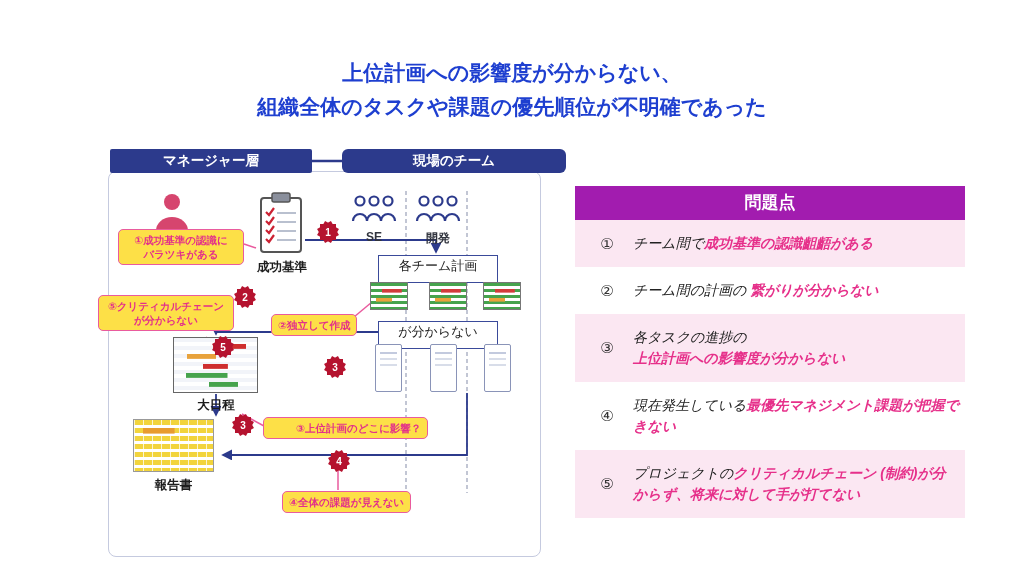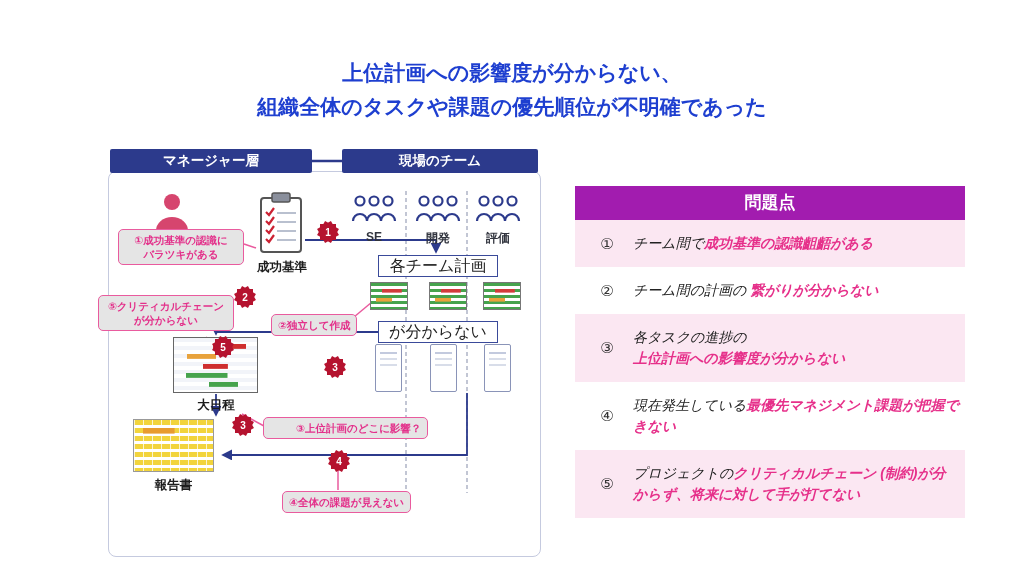--- a/index.html
+++ b/index.html
@@ -10,30 +10,30 @@
   .title { position:absolute; top:56px; left:0; width:100%; text-align:center;
     font-size:21px; font-weight:bold; color:#1e3fd0; line-height:1.6; }
 
   
   .diagram { position:absolute; left:98px; top:145px; width:437px; height:415px;margin-left:8px; }
   .panel-border { position:absolute; left:2px; top:26px; width:433px; height:386px;
     border:1.5px solid #c5cadf; border-radius:8px; }
   .hdr { position:absolute; top:4px; height:24px; background:#2c3a8c; color:#fff;
     font-weight:bold; font-size:13.5px; text-align:center; line-height:24px; z-index:2; border-radius:2px; }
   .hdr-left { left:4px; width:202px; }
-  .hdr-right { left:236px; width:196px; }
+  .hdr-right { left:236px; width:224px;border-radius:6px; }
   svg.overlay { position:absolute; left:0; top:0; width:437px; height:415px; z-index:1; }
   .person-icon { position:absolute; left:46px; top:46px; width:40px; height:40px; z-index:2; }
   .clipboard { position:absolute; left:152px; top:46px; width:46px; height:64px; z-index:2; }
   .lbl { position:absolute; z-index:2; font-weight:bold; color:#1d1d1d; text-align:center; font-size:12.5px; }
   .team { position:absolute; top:48px; width:46px; text-align:center; z-index:2; }
   .team-label { margin-top:3px; font-weight:bold; font-size:12px; color:#30333d; }
   .box { position:absolute; background:#fff; border:1.2px solid #3a4a9a; z-index:2;
-    font-size:16px; color:#222; text-align:center; line-height:20px; height:22px; }
-  .callout { position:absolute; background:#e5e5e5; border:1.5px solid #e95b9e; border-radius:5px;
+    font-size:13px; color:#222; text-align:center; line-height:20px; height:28px; }
+  .callout { position:absolute; background:#fde047; border:1.5px solid #e95b9e; border-radius:5px;
     color:#e3308a; font-size:10.5px; font-weight:bold; text-align:center; z-index:3;
     white-space:pre-line; padding:3px 6px; line-height:1.35; }
   .gantt-sm { position:absolute; width:38px; height:28px; border:1px solid #777; z-index:2;
     background:
       linear-gradient(#d23b3b,#d23b3b) 70% 25%/55% 14% no-repeat,
       linear-gradient(#e8a23b,#e8a23b) 25% 65%/45% 14% no-repeat,
       repeating-linear-gradient(to bottom,#46a34d 0 3px,#fff 3px 6px);
     background-color:#fff; }
   .gantt-lg { position:absolute; left:67px; top:192px; width:85px; height:56px; border:1px solid #666; z-index:2;
     background:
@@ -149,33 +149,20 @@
           <circle cx="9" cy="8" r="4.5"></circle>
             <path d="M2 28 a7 7 0 0 1 14 0"></path>
           <circle cx="23" cy="8" r="4.5"></circle>
             <path d="M16 28 a7 7 0 0 1 14 0"></path>
           <circle cx="37" cy="8" r="4.5"></circle>
             <path d="M30 28 a7 7 0 0 1 14 0"></path>
         </g>
       </svg>
       <div class="team-label">開発</div>
     </div>
-    <div class="team" style="left:369px;">
-      <svg width="46" height="30" viewBox="0 0 46 30">
-        <g stroke="#2c3a8c" stroke-width="2.2" fill="none">
-          <circle cx="9" cy="8" r="4.5"></circle>
-            <path d="M2 28 a7 7 0 0 1 14 0"></path>
-          <circle cx="23" cy="8" r="4.5"></circle>
-            <path d="M16 28 a7 7 0 0 1 14 0"></path>
-          <circle cx="37" cy="8" r="4.5"></circle>
-            <path d="M30 28 a7 7 0 0 1 14 0"></path>
-        </g>
-      </svg>
-      <div class="team-label">評価</div>
-    </div>
 
     <div class="box" style="left:272px; top:110px; width:120px;">各チーム計画</div>
 
     <div class="gantt-sm" style="left:264px; top:137px;"></div>
     <div class="gantt-sm" style="left:323px; top:137px;"></div>
     <div class="gantt-sm" style="left:377px; top:137px;"></div>
 
     <div class="box" style="left:272px; top:176px; width:120px;">が分からない</div>
 
     <div class="gantt-lg"></div>

